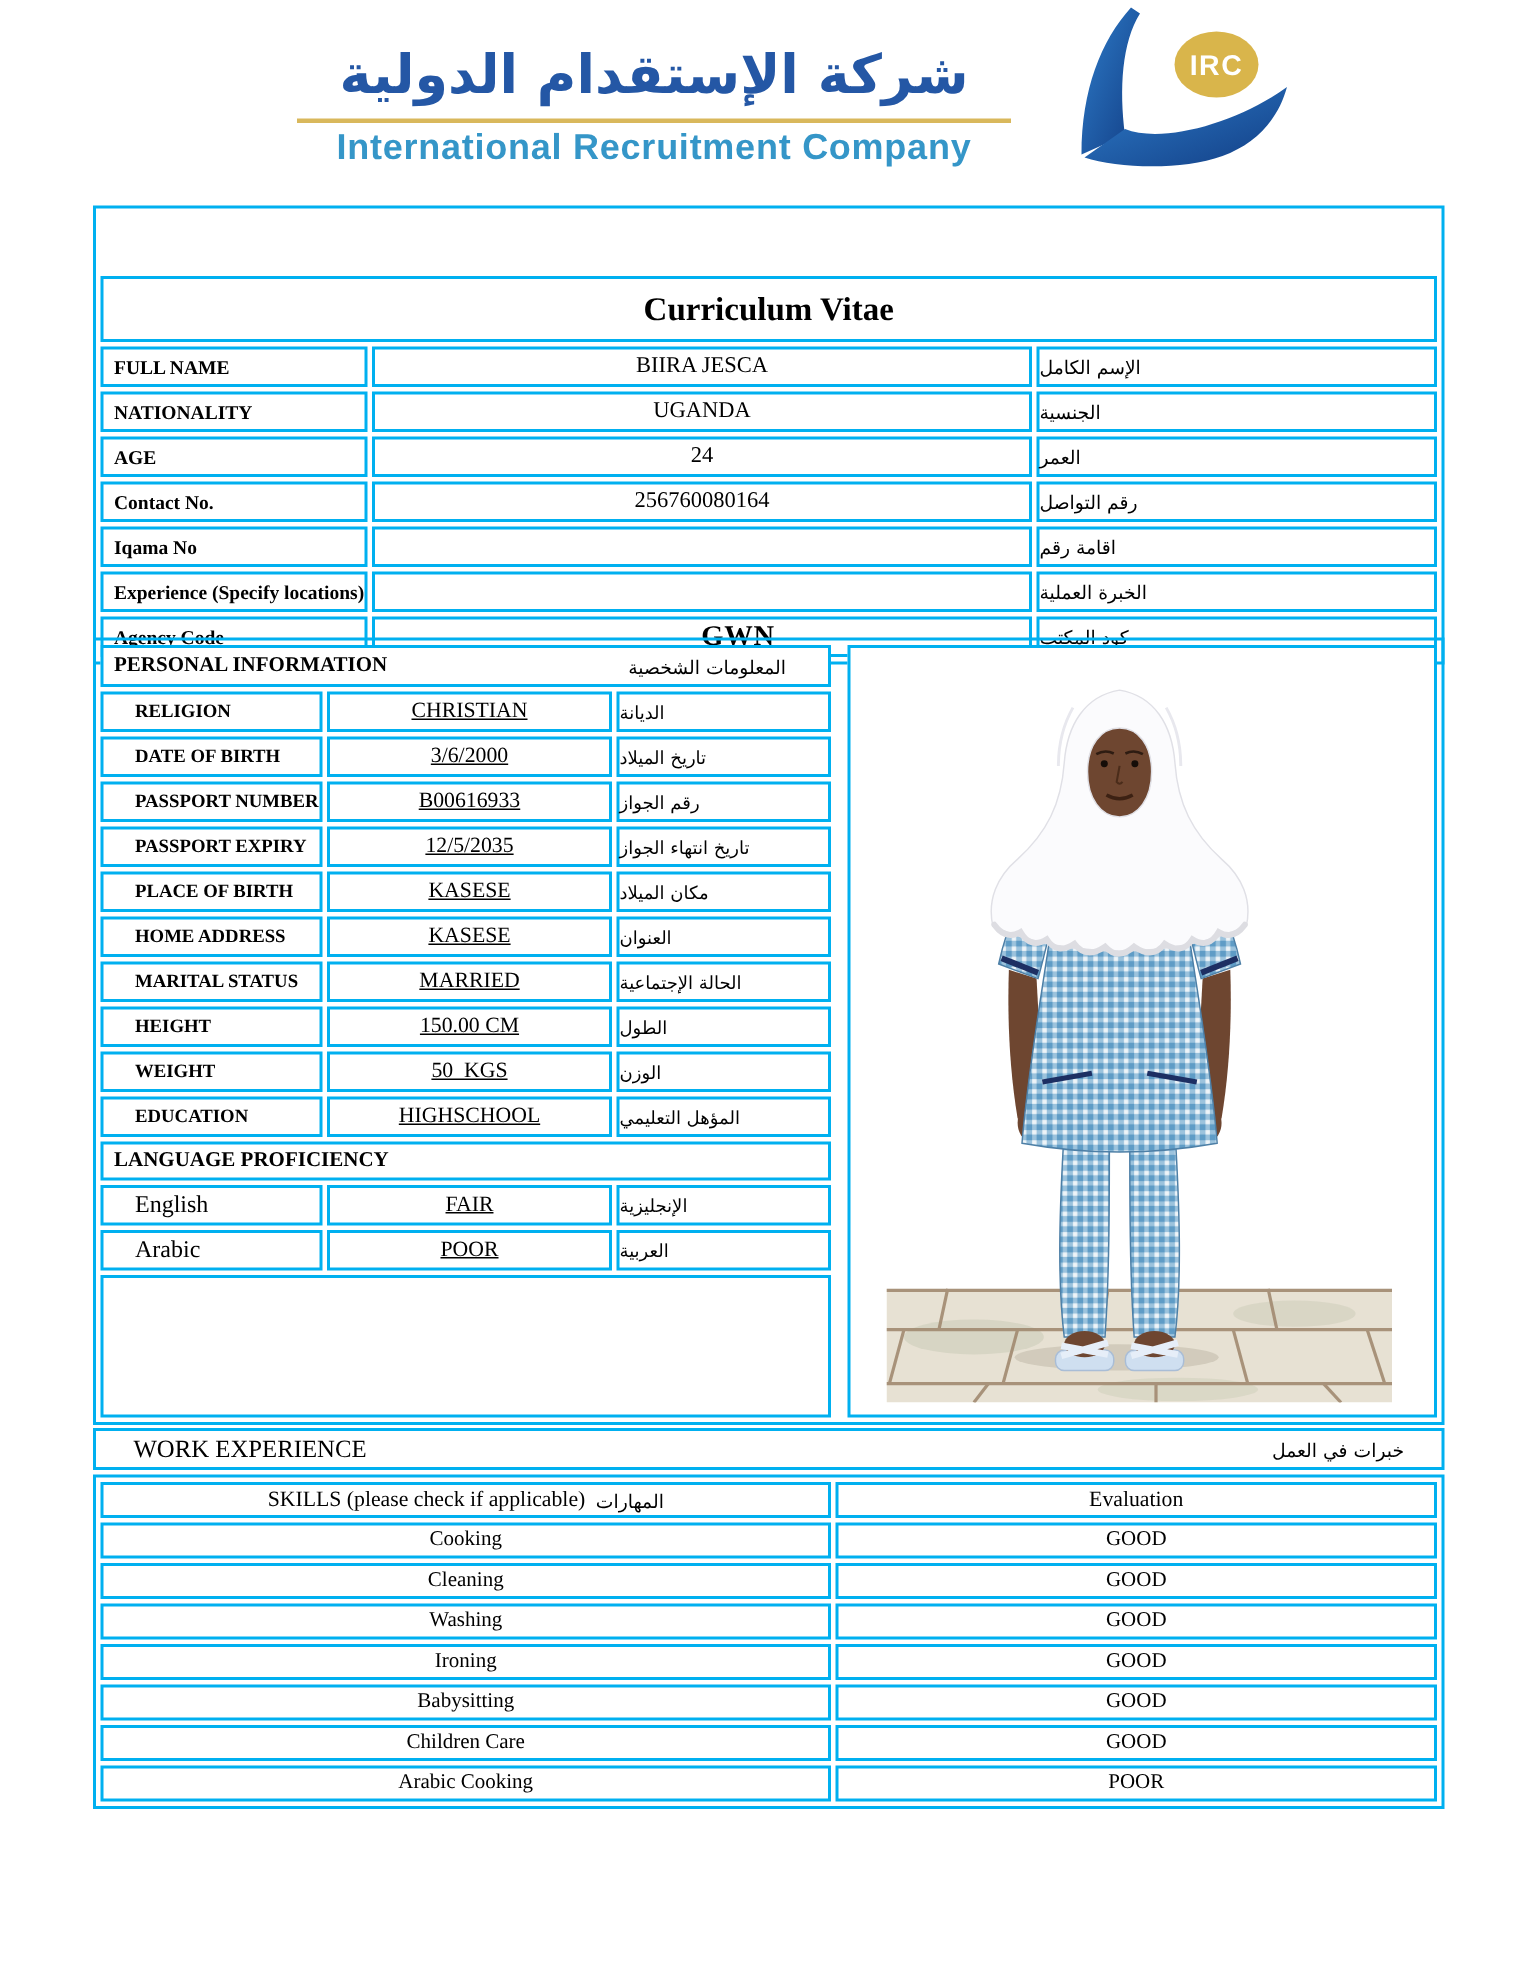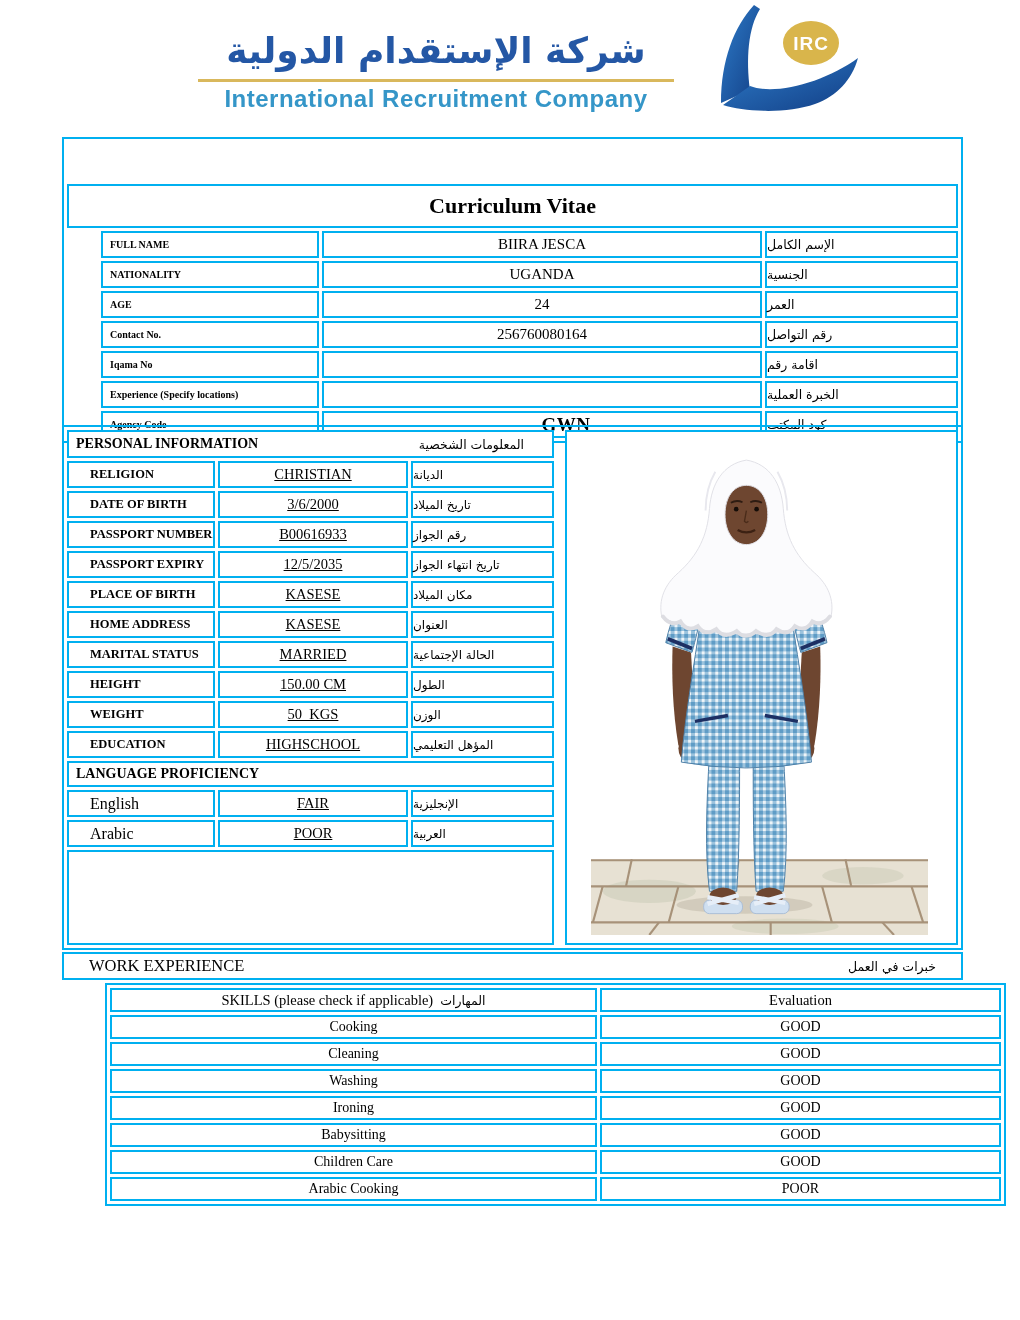--- a/index.html
+++ b/index.html
@@ -20,21 +20,21 @@
   .gold-line { border-top: 3px solid #d9b85c; margin: 1px 6px 3px 6px; }
   .en-title { font-family: "Liberation Sans", sans-serif; font-weight: bold;
               font-size: 24px; color: #3596c8; letter-spacing: 0.5px; }
   .logo { position: absolute; left: 697px; top: 2px; }
 
   
   .cvbox { position: absolute; left: 62px; top: 137px; width: 901px;
            border: 2px solid var(--tb); padding: 3px; display: flex; flex-direction: column; gap: 3px; }
   .cv-title-cell { justify-content: center; height: 44px; font-size: 22px; font-weight: bold; margin-top: 42px; }
   .trow { display: flex; gap: 3px; height: 27px; }
-  .trow .lbl { width: 218px; font-weight: bold; font-size: 10px; padding-left: 7px; margin-left: 34px; }
+  .trow .lbl { width: 178px; font-weight: bold; font-size: 13px; padding-left: 7px; }
   .trow .val { width: 440px; justify-content: center; font-size: 15px; white-space: pre; }
   .trow .val.big { font-size: 19px; font-weight: bold; letter-spacing: 0.5px; padding-left: 48px; }
   .trow .arc { flex: 1; justify-content: flex-end; padding-right: 7px;
                font-family: "DejaVu Sans", sans-serif; direction: rtl; font-size: 12.5px; }
 
   
   .mid { position: absolute; left: 62px; top: 425px; width: 901px; height: 525px;
          border: 2px solid var(--tb); padding: 3px; display: flex; gap: 11px; }
   .mid-left { width: 487px; display: flex; flex-direction: column; gap: 3px; }
   .sec-head { height: 28px; justify-content: space-between; font-weight: bold; font-size: 14px;
@@ -51,21 +51,21 @@
   .photo-cell { flex: 1; border: 2px solid var(--tb); background: #fff; padding: 13px 28px 8px 24px; }
   .photo-cell svg { width: 100%; height: 100%; display: block; }
 
   
   .wx { position: absolute; left: 62px; top: 952px; width: 901px; height: 28px;
         justify-content: space-between; padding: 0 25px; font-size: 16.5px; }
   .wx .ar { font-size: 12.5px; }
 
   
   .skills { position: absolute; left: 62px; top: 983px; width: 901px;
-            border: 2px solid var(--tb); padding: 3px; display: flex; flex-direction: column; gap: 3px; margin-left: 43px; }
+            border: 2px solid var(--tb); padding: 3px; display: flex; flex-direction: column; gap: 3px; }
   .srow { display: flex; gap: 3px; height: 24px; }
   .srow .sleft { width: 487px; justify-content: center; font-size: 14px; gap: 7px; }
   .srow .sright { flex: 1; justify-content: center; font-size: 14px; }
   .srow.shead .sleft, .srow.shead .sright { font-size: 14.5px; }
   .srow .sleft .ar { font-size: 12.5px; }
 </style>
 </head>
 <body>
 
 <div class="page">

